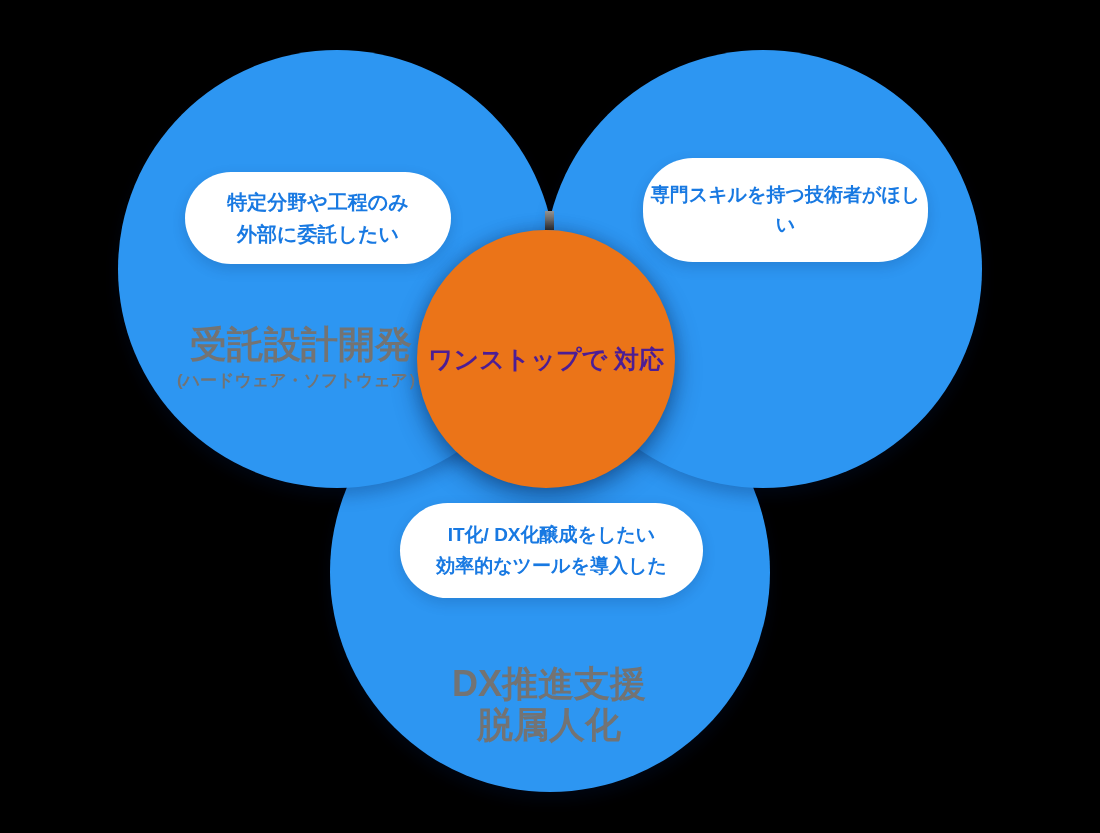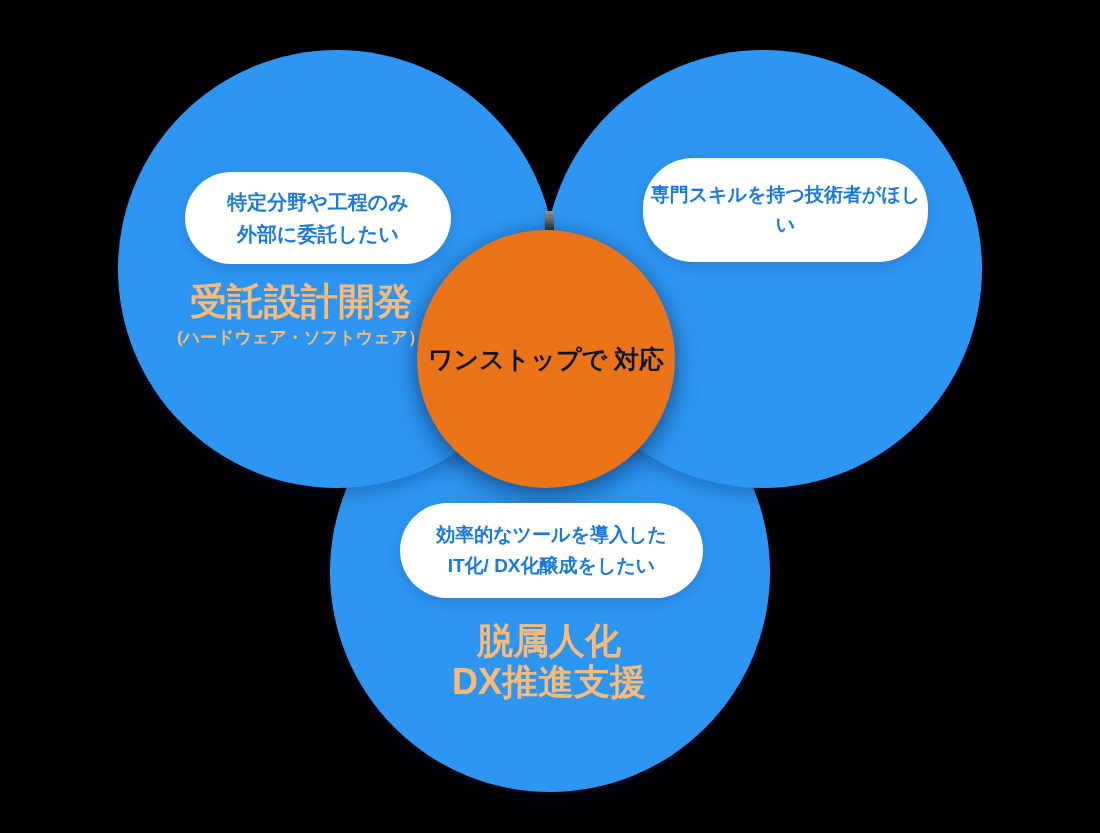--- a/index.html
+++ b/index.html
@@ -52,21 +52,21 @@
     width: 258px; height: 258px;
     border-radius: 50%;
     background: #EB7418;
     z-index: 4;
     display: flex;
     align-items: center;
     justify-content: center;
     box-shadow: 0 10px 26px rgba(0, 22, 62, 0.42), 0 0 16px rgba(0, 22, 62, 0.22);
   }
   .center-text {
-    color: #0f172a;
+    color: #4c1d95;
     font-weight: 700;
     font-size: 25px;
     line-height: 36px;
     text-align: center;
   }
   .bubble {
     position: absolute;
     background: #FFFFFF;
     border-radius: 50px;
     z-index: 5;
@@ -91,24 +91,25 @@
     font-size: 19px;
   }
   .bubble.bottom {
     left: 400px; top: 503px;
     width: 303px; height: 95px;
     font-size: 19px;
   }
   .bubble span { display: block; }
   .label {
     position: absolute;
-    color: #fdba74;
+    color: #737373;
     font-weight: 700;
     text-align: center;
     z-index: 5;
+    margin-top: 43px;
   }
   .label.main-left {
     left: 161px; top: 282px;
     width: 280px;
     font-size: 37px;
     line-height: 1.1;
   }
   .label.sub-left {
     left: 161px; top: 328px;
     width: 280px;
@@ -152,21 +153,21 @@
     <span>外部に委託したい</span>
   </div>
   <div class="label main-left">受託設計開発</div>
   <div class="label sub-left">(ハードウェア・ソフトウェア）</div>
 
   <div class="bubble right">
     <span>専門スキルを持つ技術者がほしい</span>
   </div>
 
   <div class="bubble bottom">
+    <span>IT化/ DX化醸成をしたい</span>
     <span>効率的なツールを導入した</span>
-    <span>IT化/ DX化醸成をしたい</span>
   </div>
   <div class="label main-bottom">
+    <span>DX推進支援</span>
     <span>脱属人化</span>
-    <span>DX推進支援</span>
   </div>
 
 </div>
 
 </body></html>

